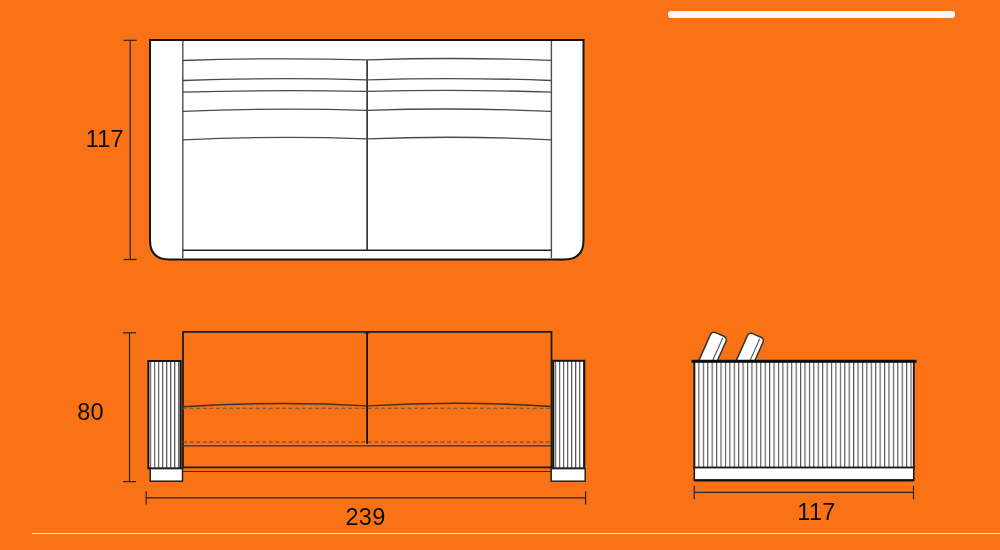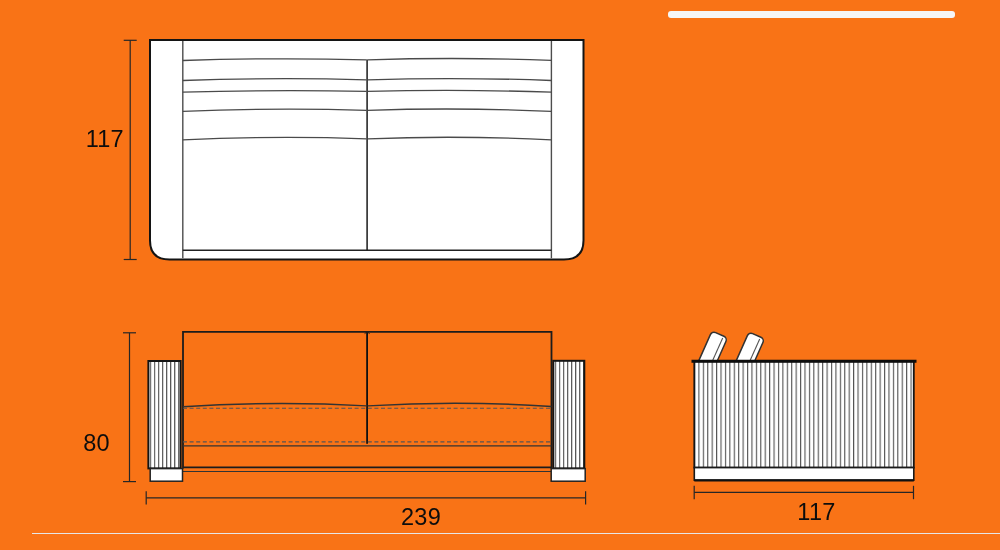--- a/index.html
+++ b/index.html
@@ -154,20 +154,20 @@
       <g>
         <path d="M694.2,492.4 H913.5"></path>
         <path d="M694.2,485.8 V499.2"></path>
         <path d="M913.5,485.8 V499.2"></path>
       </g>
     </g>
   </svg>
 
   <div class="dim-label align-right" style="left:56px; top:126px; width:68px;">117</div>
 
-  <div class="dim-label align-right" style="left:49px; top:399px; width:61px;margin-top:31px;">80</div>
+  <div class="dim-label align-right" style="left:43px; top:399px; width:61px;">80</div>
 
-  <div class="dim-label align-center" style="left:310px; top:504px; width:131px;text-align:right;">239</div>
+  <div class="dim-label align-center" style="left:300px; top:504px; width:131px;">239</div>
 
   <div class="dim-label align-center" style="left:751px; top:499px; width:131px;">117</div>
 
   <div id="footer-divider"></div>
 </div>
 
 </body></html>

